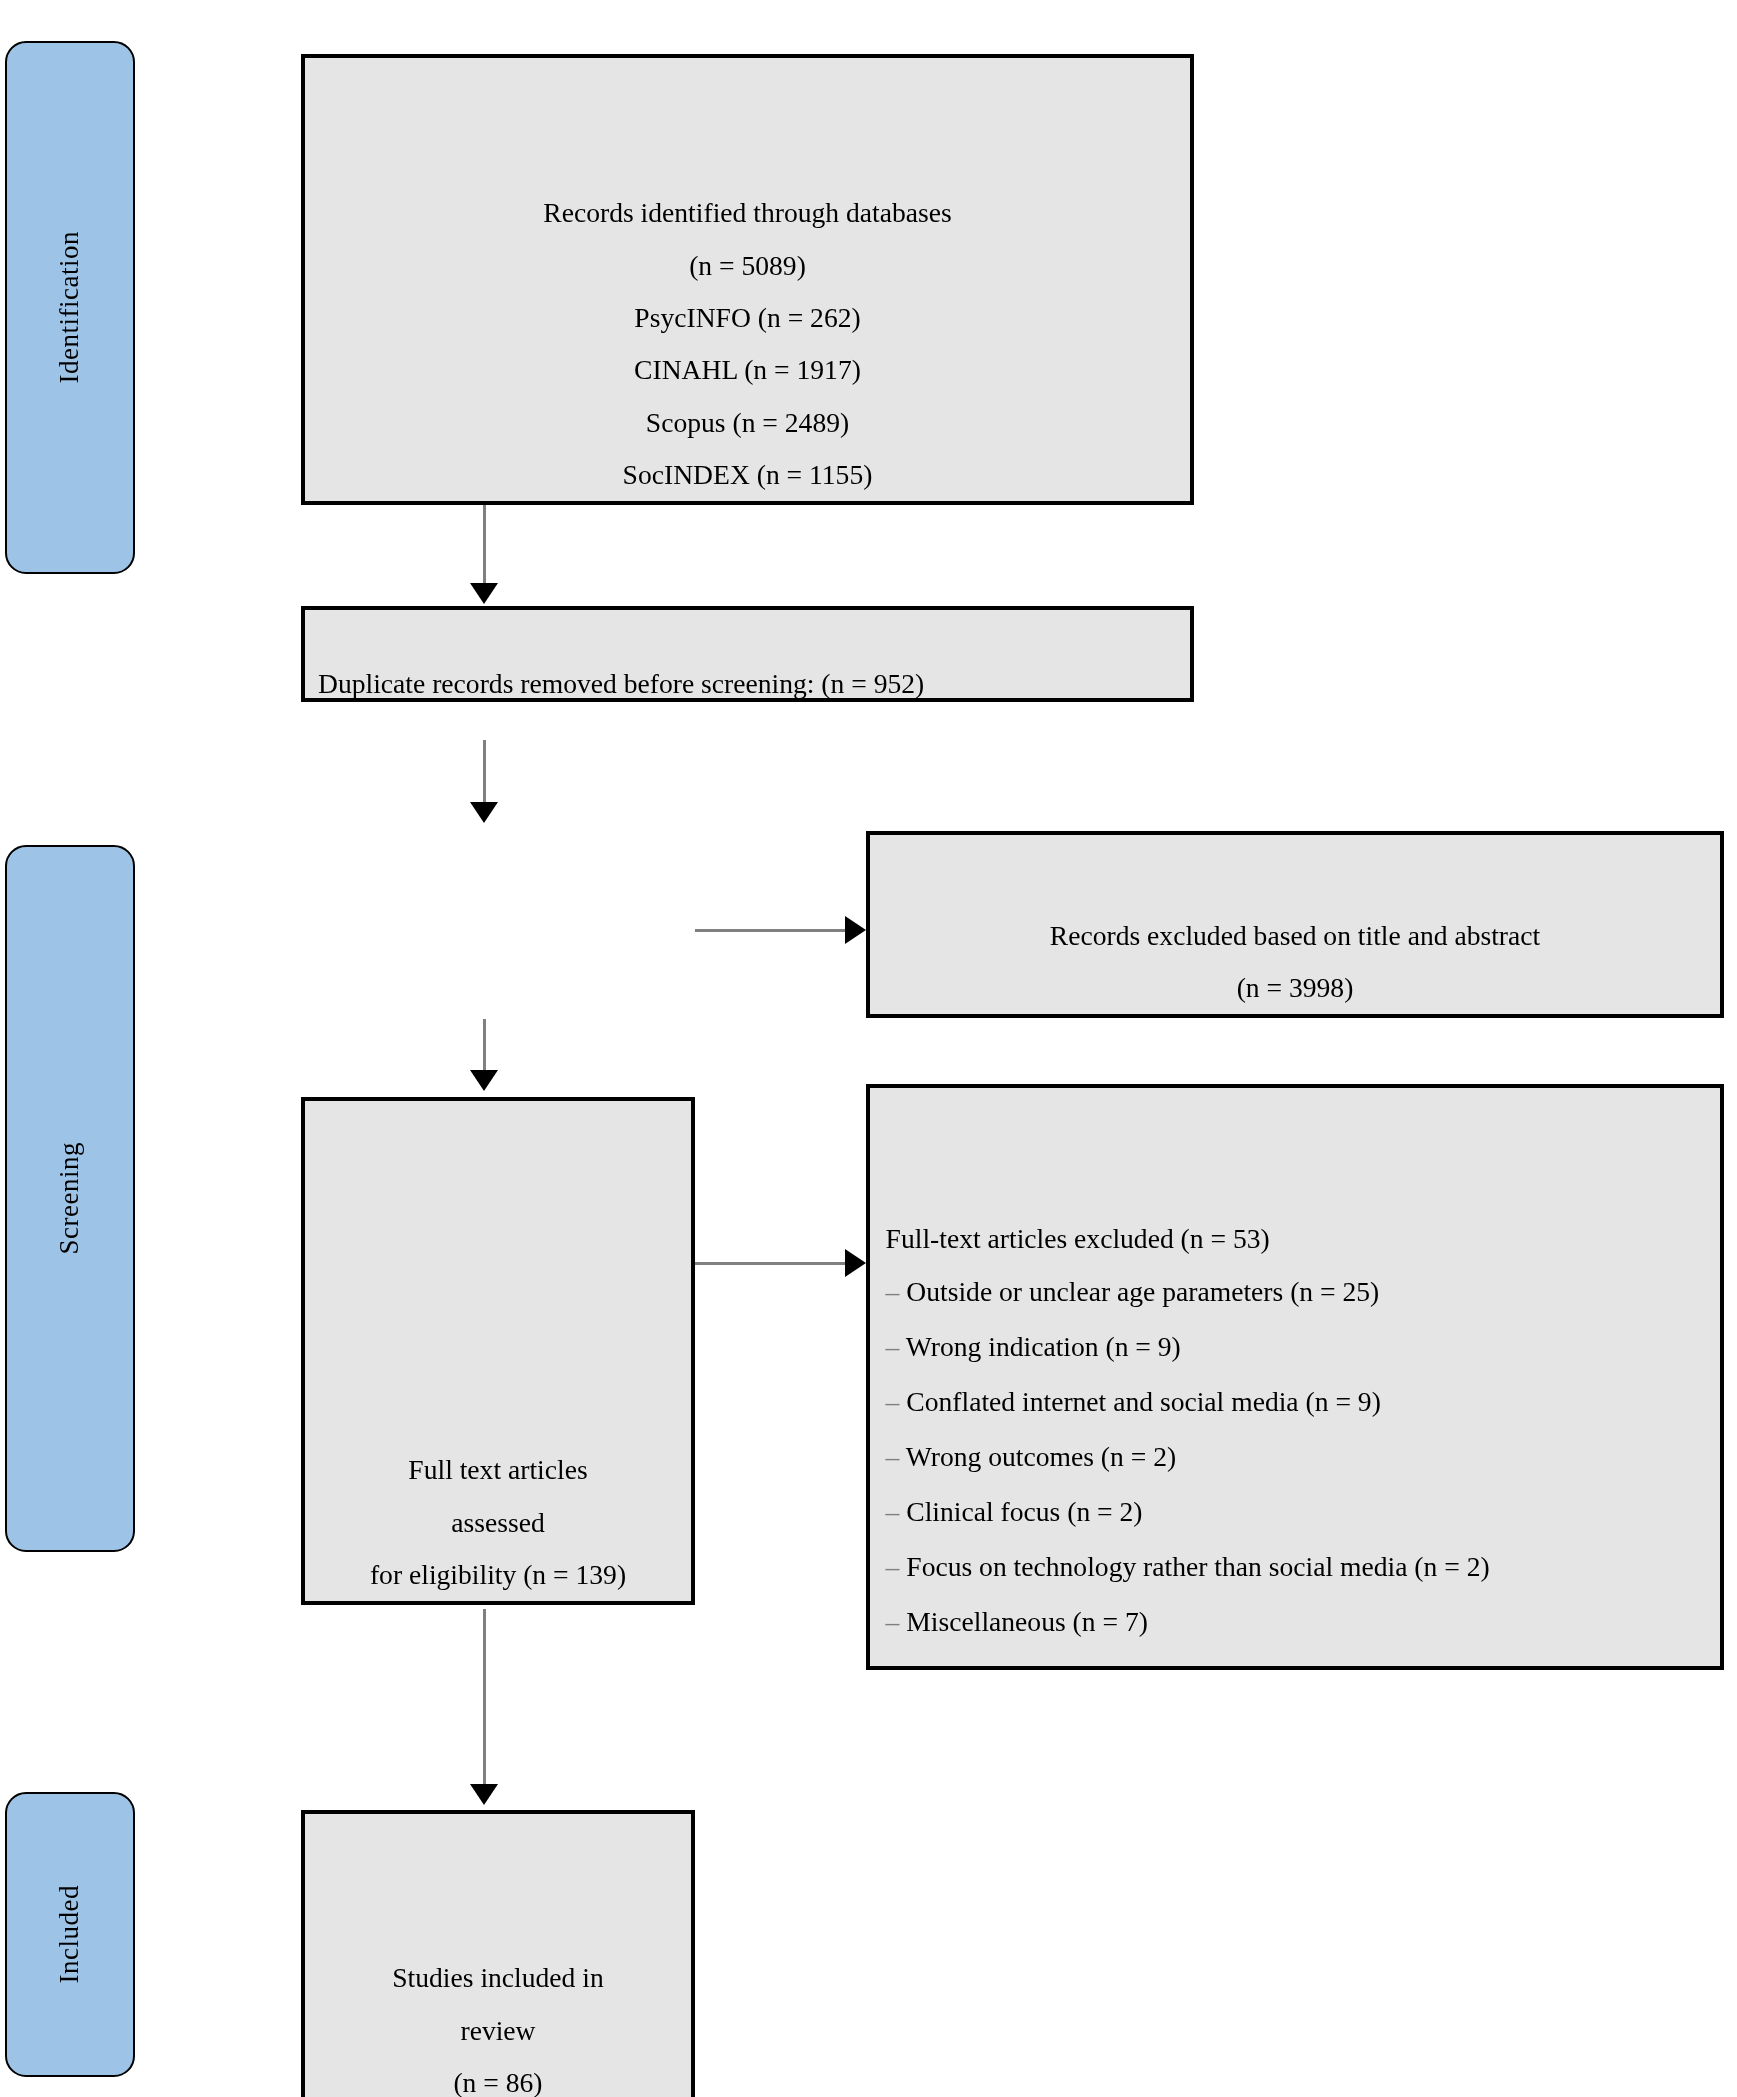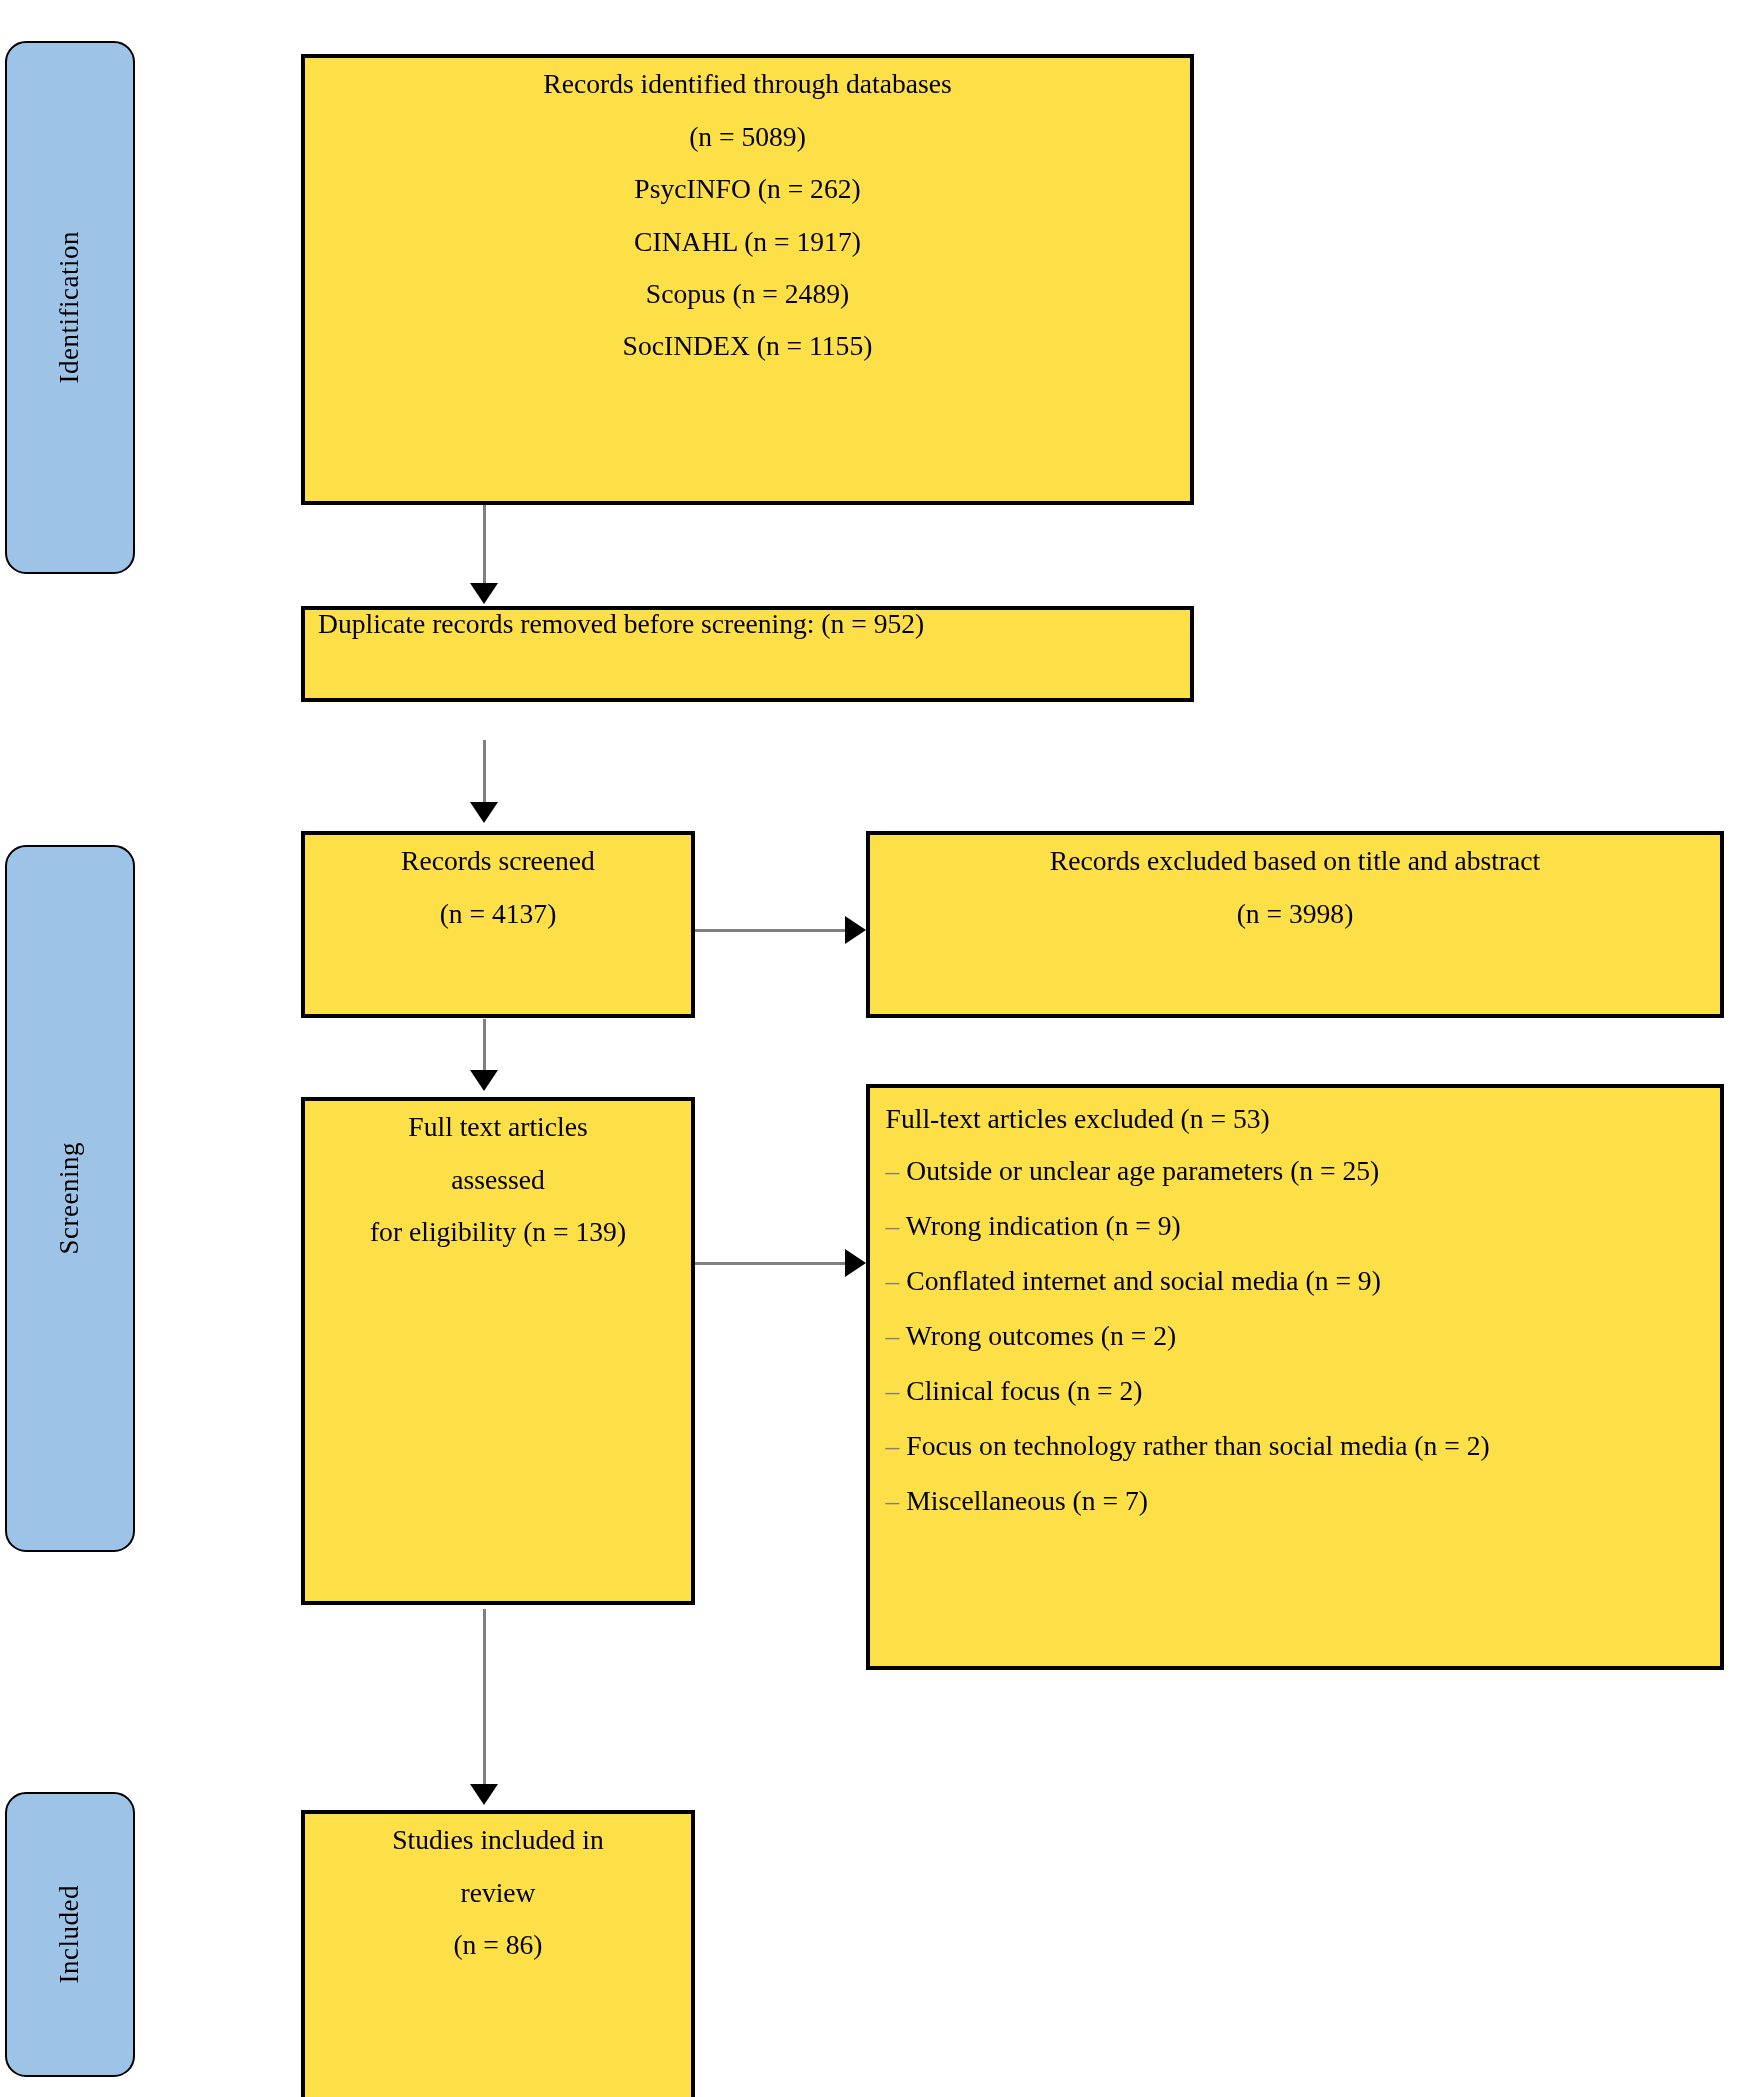--- a/index.html
+++ b/index.html
@@ -33,26 +33,26 @@
     transform: rotate(180deg);
     font-size: 27px;
     letter-spacing: 0.5px;
     white-space: nowrap;
     line-height: 1;
   }
 
   
   .flow-box {
     position: absolute;
-    background: #fde047;
+    background: #e5e5e5;
     border: 4.6px solid #000000;
     box-sizing: border-box;
     display: flex;
     flex-direction: column;
-    justify-content: flex-start;
+    justify-content: flex-end;
   }
   .flow-box.align-center { align-items: center; text-align: center; }
   .flow-box.align-left   { align-items: flex-start; text-align: left; }
 
   .line {
     font-size: 27.6px;
     line-height: 1.00;
     white-space: nowrap;
   }
   .line.wrap { white-space: normal; }
@@ -126,24 +126,20 @@
 
   <div class="flow-box align-left" style="left:301px; top:606px; width:893px; height:96px; padding-left:13px;">
     <div class="line">
       <span>Duplicate records removed </span><span class="ital">before screening</span><span>: (n = 952)</span>
     </div>
   </div>
 
   <div class="v-line" style="left:483px; top:740px; width:3.2px; height:69px;"></div>
   <div class="arrow-down" style="left:470px; top:802px;"></div>
 
-  <div class="flow-box align-center spaced" style="left:301px; top:831px; width:394px; height:187px;">
-    <div class="line">Records screened</div>
-    <div class="line">(n = 4137)</div>
-  </div>
 
   <div class="h-line" style="left:695px; top:929px; width:152px; height:3.2px;"></div>
   <div class="arrow-right" style="left:845px; top:916px;"></div>
 
   <div class="flow-box align-center spaced" style="left:866px; top:831px; width:858px; height:187px;">
     <div class="line">Records excluded based on title and abstract</div>
     <div class="line">(n = 3998)</div>
   </div>
 
   <div class="v-line" style="left:483px; top:1019px; width:3.2px; height:60px;"></div>

